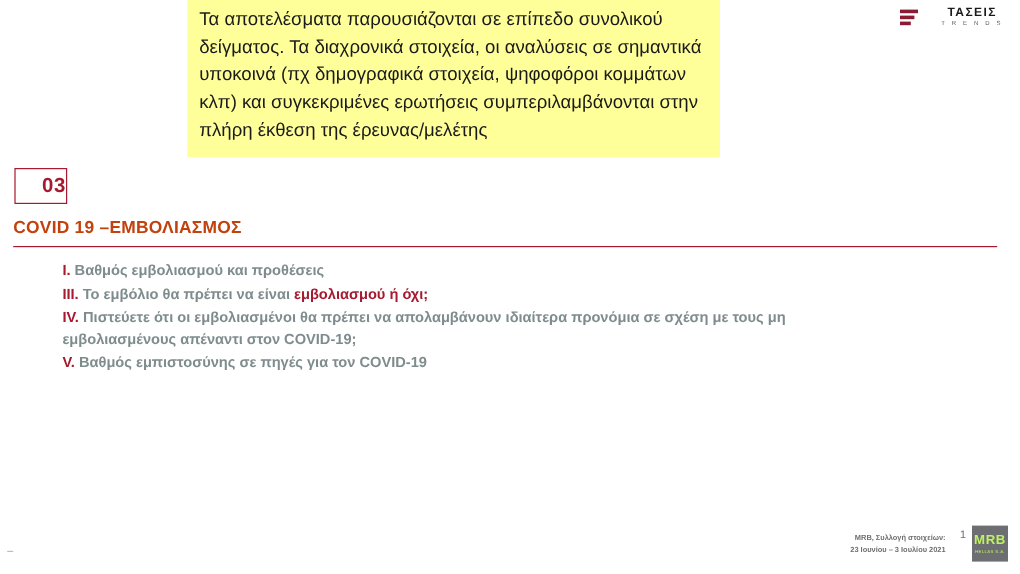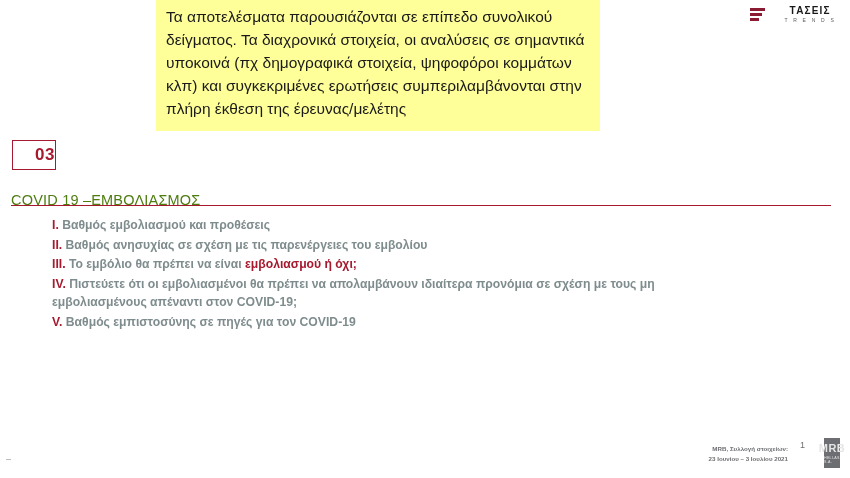--- a/index.html
+++ b/index.html
@@ -96,24 +96,24 @@
     color: #a6192e;
     font-weight: 700;
     font-size: 17px;
     letter-spacing: 0.5px;
   }
 
   
   .sec-title {
     position: absolute;
     left: 11px;
-    top: 192px;
+    top: 182px;
     font-size: 14.5px;
-    font-weight: 400;
-    color: #4d7c0f;
+    font-weight: 700;
+    color: #c2410c;
     letter-spacing: 0.2px;
   }
   .sec-rule {
     position: absolute;
     left: 11px;
     top: 205px;
     width: 820px;
     height: 1px;
     background: #a6192e;
   }
@@ -149,28 +149,28 @@
     position: absolute;
     right: 45px;
     bottom: 28px;
     font-size: 9px;
     color: #6d6e71;
   }
   .mrb-logo {
     position: absolute;
     right: 10px;
     bottom: 10px;
-    width: 16px;
+    width: 30px;
     height: 30px;
     background: #6d6e71;
     display: flex;
     flex-direction: column;
     align-items: center;
     justify-content: center;
-    color: #e5e5e5;
+    color: #bef264;
   }
   .mrb-logo .m1 {
     font-size: 11px;
     font-weight: 700;
     letter-spacing: 0.5px;
     line-height: 1;
   }
   .mrb-logo .m2 {
     font-size: 3.6px;
     letter-spacing: 0.3px;
@@ -212,24 +212,20 @@
 
   <div class="sec-title">COVID 19 –ΕΜΒΟΛΙΑΣΜΟΣ</div>
   <div class="sec-rule"></div>
 
   <div class="outline">
     <div class="row">
       <span class="marker">I.</span>
       <span>Βαθμός εμβολιασμού και προθέσεις</span>
     </div>
     <div class="row">
-      <span class="marker">II.</span>
-      <span>Βαθμός ανησυχίας σε σχέση με τις παρενέργειες του εμβολίου</span>
-    </div>
-    <div class="row">
       <span class="marker">III.</span>
       <span>Το εμβόλιο θα πρέπει να είναι </span><span class="accent">εμβολιασμού ή όχι;</span>
     </div>
     <div class="row">
       <span class="marker">IV.</span>
       <span>Πιστεύετε ότι οι εμβολιασμένοι θα πρέπει να απολαμβάνουν ιδιαίτερα προνόμια σε σχέση με τους μη εμβολιασμένους απέναντι στον COVID-19;</span>
     </div>
     <div class="row">
       <span class="marker">V.</span>
       <span>Βαθμός εμπιστοσύνης σε πηγές για τον COVID-19</span>

